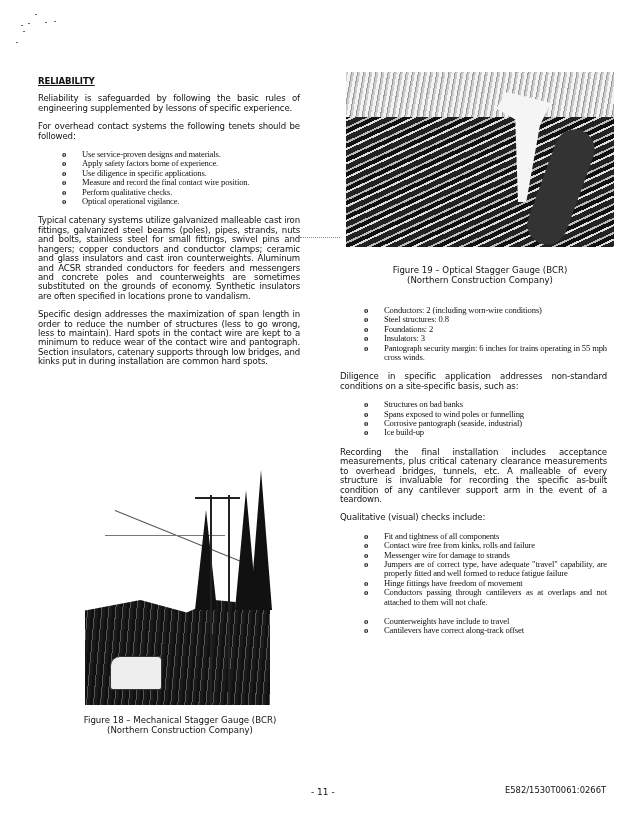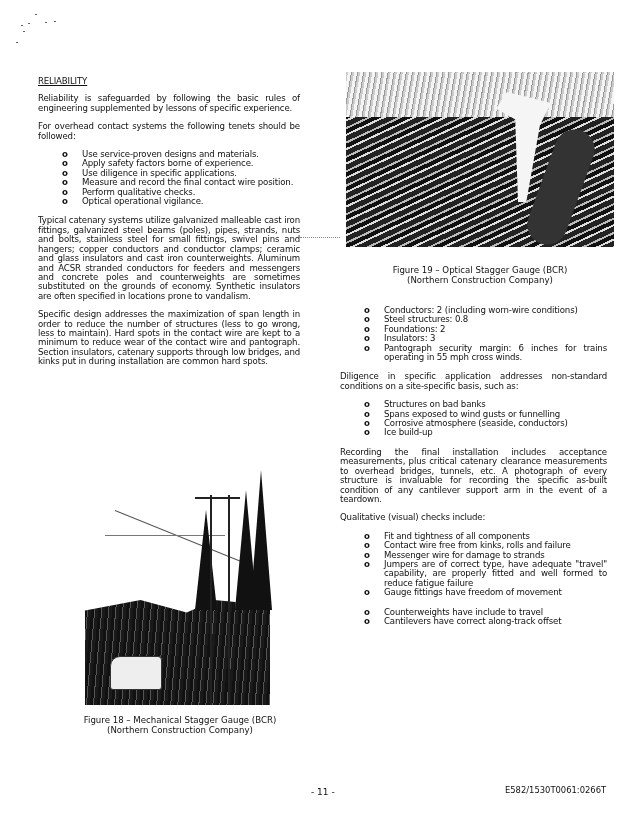--- a/index.html
+++ b/index.html
@@ -3,24 +3,24 @@
 <meta charset="utf-8">
 <style>
   html, body { margin: 0; padding: 0; background: #ffffff; }
   body {
     width: 638px; height: 828px; position: relative; overflow: hidden;
     font-family: "DejaVu Sans", sans-serif; color: #111;
   }
   .page { position: absolute; inset: 0; }
   .col { position: absolute; font-size: 8.6px; line-height: 9.4px; letter-spacing: -0.15px; }
   .col-left { left: 38px; top: 77px; width: 262px; }
-  .heading { text-decoration: underline; font-weight: normal; font-size: 8.6px; margin: 0 0 8px 0; }
+  .heading { text-decoration: underline; font-weight: bold; font-size: 8.6px; margin: 0 0 8px 0; }
   p { margin: 0 0 9px 0; text-align: justify; }
   ul.bullets { list-style: none; margin: 0 0 10px 0; padding: 0 0 0 24px; }
-  ul.bullets li { position: relative; padding-left: 20px; text-align: justify; }
+  ul.bullets li { position: relative; padding-left: 20px; text-align: justify; font-family: Liberation Serif, serif; }
   ul.bullets li::before { content: "o"; position: absolute; left: 0; top: 0; font-weight: bold; }
   .fig18 { position: absolute; left: 85px; top: 455px; width: 185px; height: 250px; }
   .fig18 .sky { position: absolute; left: 0; top: 0; width: 100%; height: 140px; background: #fff; }
   .fig18 .forest {
     position: absolute; left: 0; bottom: 0; width: 100%; height: 105px;
     background: repeating-linear-gradient(95deg, #111 0 3px, #555 3px 4px, #1a1a1a 4px 7px);
     clip-path: polygon(0 10%, 30% 0, 55% 12%, 70% 0, 100% 5%, 100% 100%, 0 100%);
   }
   .fig18 .tree {
     position: absolute; bottom: 95px; width: 22px; height: 100px; background: #111;
@@ -118,32 +118,33 @@
     <ul class="bullets">
       <li>Conductors:  2 (including worn-wire conditions)</li>
       <li>Steel structures:  0.8</li>
       <li>Foundations:  2</li>
       <li>Insulators:  3</li>
       <li>Pantograph security margin:  6 inches for trains operating in 55 mph cross winds.</li>
     </ul>
     <p>Diligence in specific application addresses non-standard conditions on a site-specific basis, such as:</p>
     <ul class="bullets">
       <li>Structures on bad banks</li>
-      <li>Spans exposed to wind gusts or funnelling</li>
-      <li>Corrosive atmosphere (seaside, conductors)</li>
+      <li>Spans exposed to wind poles or funnelling</li>
+      <li>Corrosive pantograph (seaside, industrial)</li>
       <li>Ice build-up</li>
     </ul>
-    <p>Recording the final installation includes acceptance measurements, plus critical catenary clearance measurements to overhead bridges, tunnels, etc.  A photograph of every structure is invaluable for recording the specific as-built condition of any cantilever support arm in the event of a teardown.</p>
+    <p>Recording the final installation includes acceptance measurements, plus critical catenary clearance measurements to overhead bridges, tunnels, etc.  A malleable of every structure is invaluable for recording the specific as-built condition of any cantilever support arm in the event of a teardown.</p>
     <p>Qualitative (visual) checks include:</p>
     <ul class="bullets">
       <li>Fit and tightness of all components</li>
       <li>Contact wire free from kinks, rolls and failure</li>
       <li>Messenger wire for damage to strands</li>
       <li>Jumpers are of correct type, have adequate "travel" capability, are properly fitted and well formed to reduce fatigue failure</li>
-      <li>Gauge fittings have freedom of movement</li>
+      <li>Hinge fittings have freedom of movement</li>
+      <li>Conductors passing through cantilevers as at overlaps and not attached to them will not chafe.</li>
     </ul>
     <ul class="bullets">
       <li>Counterweights have include to travel</li>
       <li>Cantilevers have correct along-track offset</li>
     </ul>
   </div>
 
   <div class="footer-page">- 11 -</div>
   <div class="footer-code">E582/1530T0061:0266T</div>
 </div>

